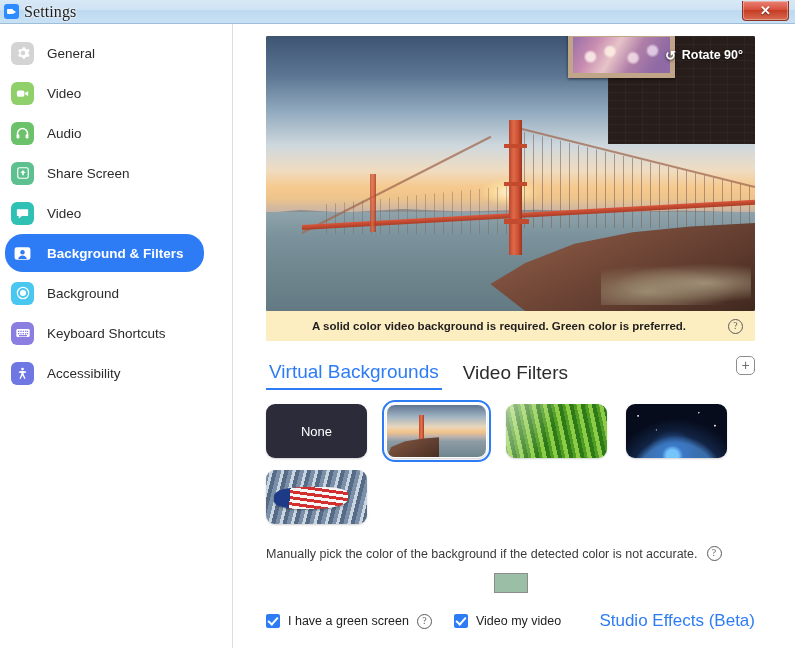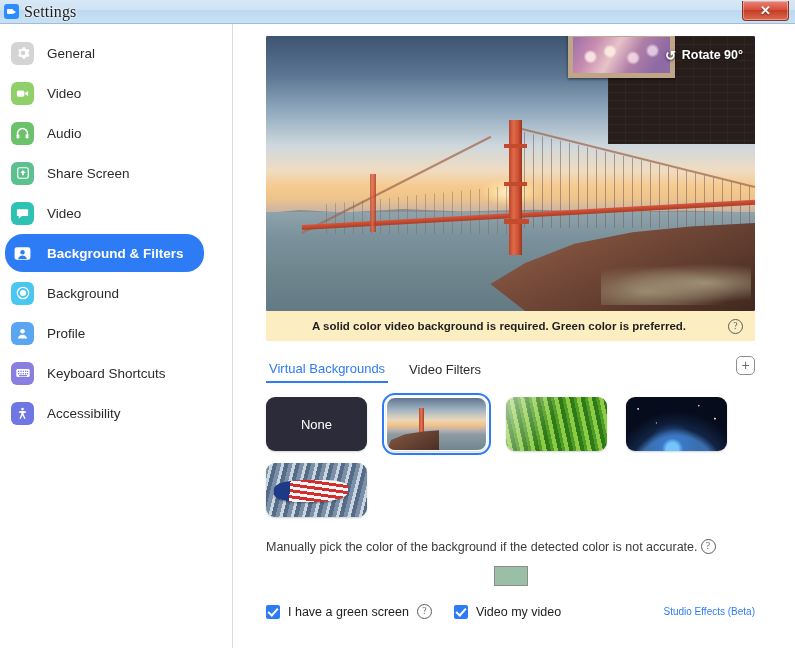--- a/index.html
+++ b/index.html
@@ -256,21 +256,21 @@
   }
 
   
   .tabrow {
     width: 489px;
     margin-top: 20px;
     display: flex; align-items: center;
     position: relative;
   }
   .tab {
-    font-size: 13px; color: #2b2b2b;
+    font-size: 19px; color: #2b2b2b;
     padding: 0 3px 5px 3px;
     margin-right: 18px;
     cursor: pointer;
   }
   .tab.active { color: #2d7cf6; border-bottom: 2px solid #2d7cf6; }
   .add-btn {
     position: absolute; right: 0; top: -5px;
     width: 19px; height: 19px;
     border: 1.3px solid #8d8d8d; border-radius: 5px;
     color: #6e6e6e; font-size: 14px; line-height: 16px; text-align: center;
@@ -350,21 +350,21 @@
     border-radius: 40% 30% 45% 35%;
     background:
       linear-gradient(95deg, #1d3a86 0 22%, rgba(0,0,0,0) 22%),
       repeating-linear-gradient(8deg, #d32f2f 0 3px, #f6f6f6 3px 6px);
     box-shadow: 0 1px 2px rgba(0,0,0,.35);
   }
 
   
   .manual-row {
     width: 489px; margin-top: 22px;
-    display: flex; align-items: center; gap: 3px;
+    display: flex; align-items: center; gap: 9px;
   }
   .manual-text { font-size: 12.5px; color: #3a3a3a; }
   .swatch-wrap { width: 489px; display: flex; justify-content: center; margin-top: 12px; }
   .swatch {
     width: 34px; height: 20px;
     background: #9bbfa6;
     border: 1.5px solid #8c8c8c;
     cursor: pointer;
   }
 
@@ -382,21 +382,21 @@
   .checkbox::after {
     content: ""; position: absolute;
     left: 4px; top: 1.3px;
     width: 4px; height: 8px;
     border: solid #fff; border-width: 0 2px 2px 0;
     transform: rotate(42deg);
   }
   .cb-label { font-size: 12.5px; color: #222; white-space: nowrap; }
   .studio-link {
     margin-left: auto;
-    font-size: 10px; color: #2d7cf6; cursor: pointer;
+    font-size: 17px; color: #2d7cf6; cursor: pointer;
   }
 </style>
 </head>
 <body>
 
 <div class="window">
 
   <div class="titlebar">
     <div class="title-left">
       <span class="zoom-logo"></span>
@@ -474,29 +474,20 @@
       <div class="nav-item">
         <span class="nav-icon" style="background:#49c7f0">
           <svg width="16" height="16" viewBox="0 0 24 24">
               <circle cx="12" cy="12" r="8.5" fill="none" stroke="#fff" stroke-width="1.8"></circle>
               <circle cx="12" cy="12" r="4.6" fill="#fff"></circle>
             </svg>
         </span>
         <span class="nav-label">Background</span>
       </div>
 
-      <div class="nav-item">
-        <span class="nav-icon" style="background:#5aa6f0">
-          <svg width="15" height="15" viewBox="0 0 24 24">
-              <circle cx="12" cy="8.5" r="3.6" fill="#fff"></circle>
-              <path fill="#fff" d="M4.5 20c.7-4 3.8-6.2 7.5-6.2s6.8 2.2 7.5 6.2z"></path>
-            </svg>
-        </span>
-        <span class="nav-label">Profile</span>
-      </div>
 
 
       <div class="nav-item">
         <span class="nav-icon" style="background:#8a7ee0">
           <svg width="16" height="16" viewBox="0 0 24 24">
               <rect x="2" y="6" width="20" height="12" rx="2" fill="#fff"></rect>
               <g fill="#8a7ee0">
                 <rect x="4.5" y="8.5" width="2" height="2"></rect>
                 <rect x="8" y="8.5" width="2" height="2"></rect>
                 <rect x="11.5" y="8.5" width="2" height="2"></rect>

